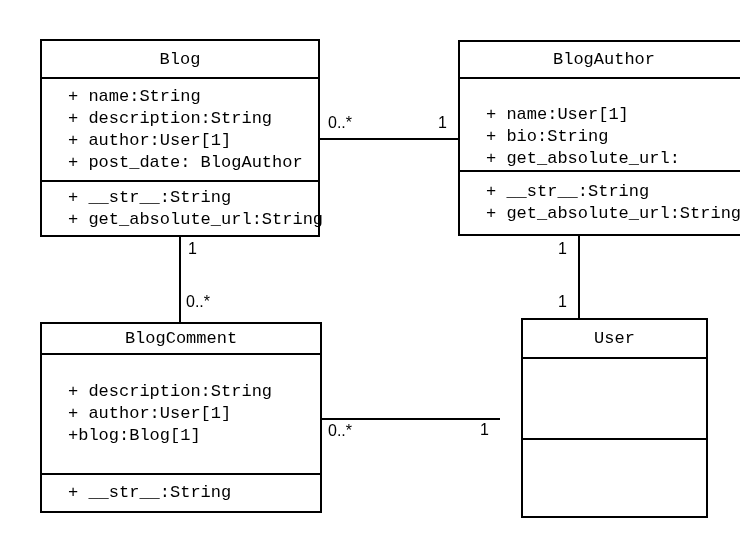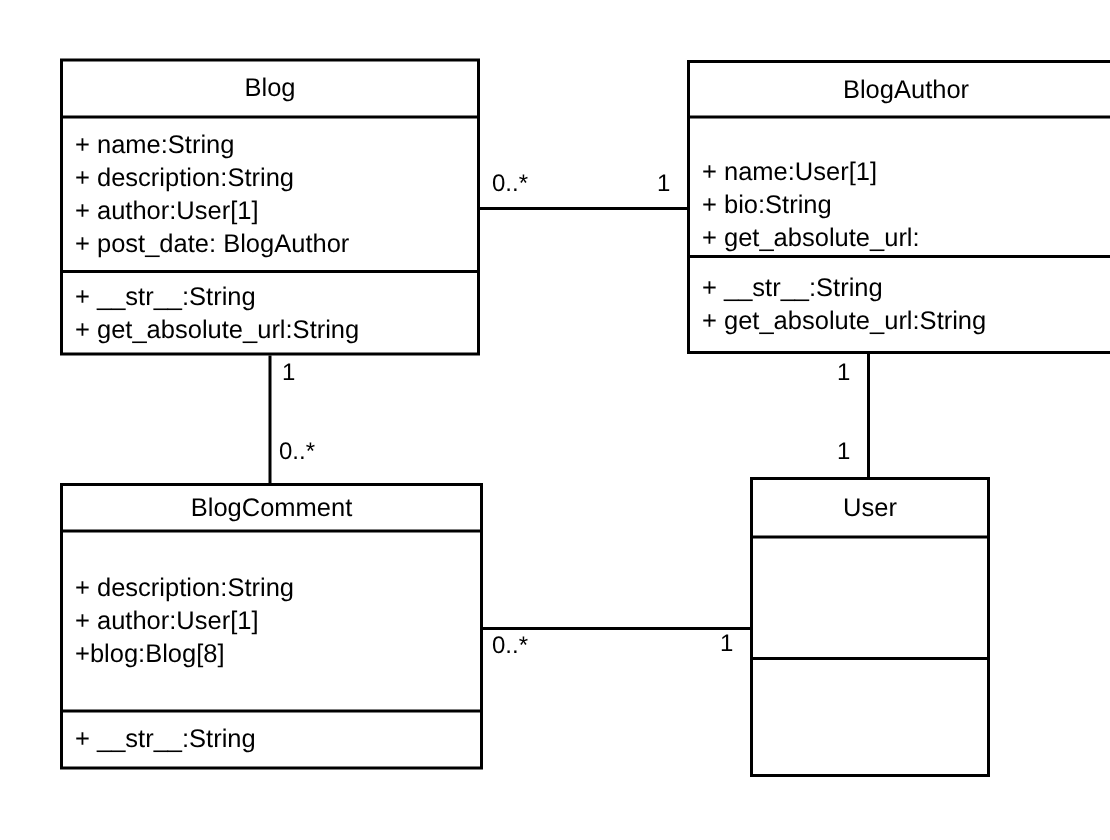--- a/index.html
+++ b/index.html
@@ -22,32 +22,33 @@
     border: 2px solid #000000;
     background: #ffffff;
     display: flex;
     flex-direction: column;
   }
   .compartment {
     box-sizing: border-box;
     display: flex;
     flex-direction: column;
     justify-content: center;
+    font-family: Liberation Mono, monospace;
   }
   .compartment + .compartment {
     border-top: 2px solid #000000;
   }
   .class-title {
     align-items: center;
     font-size: 17px;
   }
   .member-line {
     font-size: 17px;
     line-height: 22px;
-    padding-left: 8px;
+    padding-left: 26px;
     white-space: nowrap;
   }
   .connector {
     position: absolute;
     background: #000000;
   }
   .mult-label {
     position: absolute;
     font-size: 16px;
     line-height: 17px;
@@ -85,28 +86,28 @@
       <div class="member-line">+ __str__:String</div>
       <div class="member-line">+ get_absolute_url:String</div>
     </div>
   </div>
 
   <div class="class-box" style="left:40px; top:322px; width:282px; height:191px;">
     <div class="compartment class-title" style="height:29px;">BlogComment</div>
     <div class="compartment" style="height:120px;">
       <div class="member-line">+ description:String</div>
       <div class="member-line">+ author:User[1]</div>
-      <div class="member-line">+blog:Blog[8]</div>
+      <div class="member-line">+blog:Blog[1]</div>
     </div>
     <div class="compartment" style="height:38px;">
       <div class="member-line">+ __str__:String</div>
     </div>
   </div>
 
-  <div class="class-box" style="left:500px; top:318px; width:160px; height:200px;">
+  <div class="class-box" style="left:521px; top:318px; width:187px; height:200px;">
     <div class="compartment class-title" style="height:37px;">User</div>
     <div class="compartment" style="height:81px;"></div>
     <div class="compartment" style="height:78px;"></div>
   </div>
 
   <div class="connector" style="left:320px; top:138px; width:138px; height:2px;"></div>
   <div class="mult-label" style="left:328px; top:114px;">0..*</div>
   <div class="mult-label" style="left:438px; top:114px;">1</div>
 
   <div class="connector" style="left:179px; top:237px; width:2px; height:85px;"></div>

